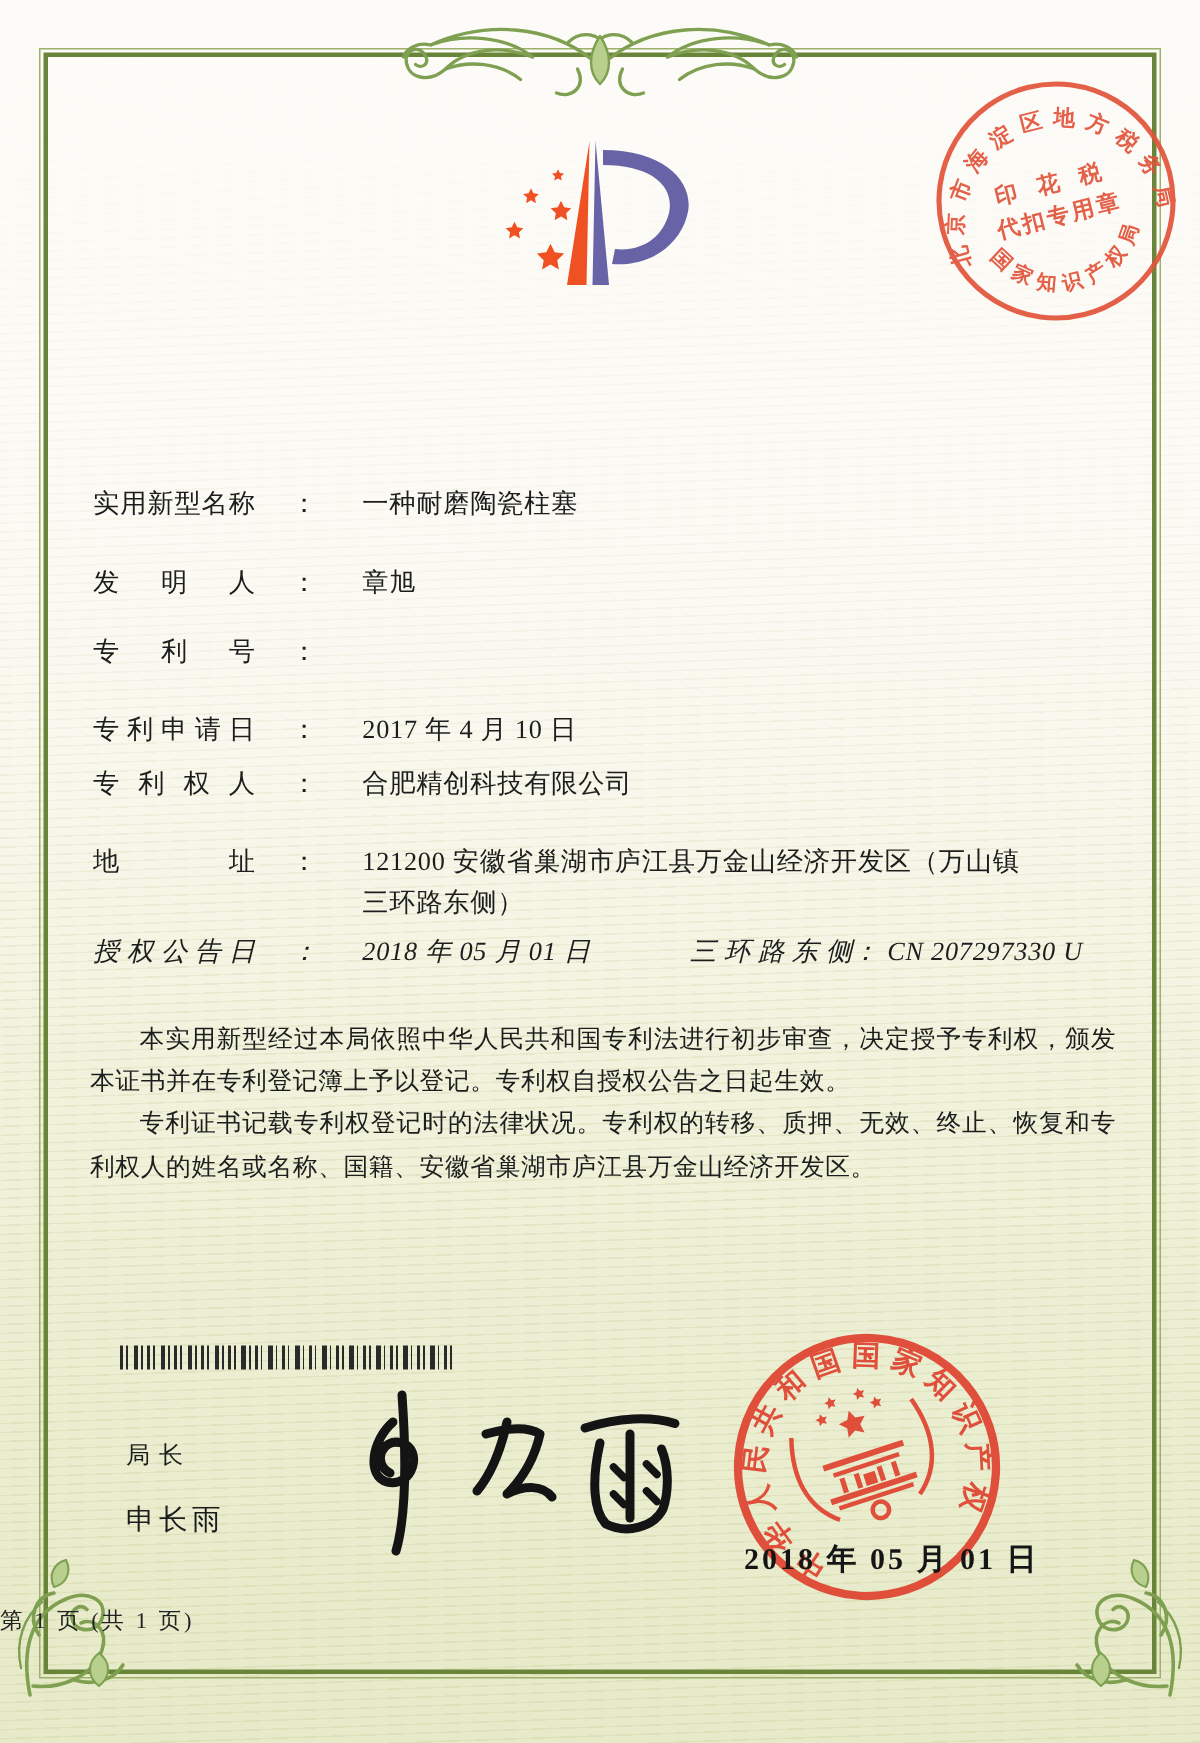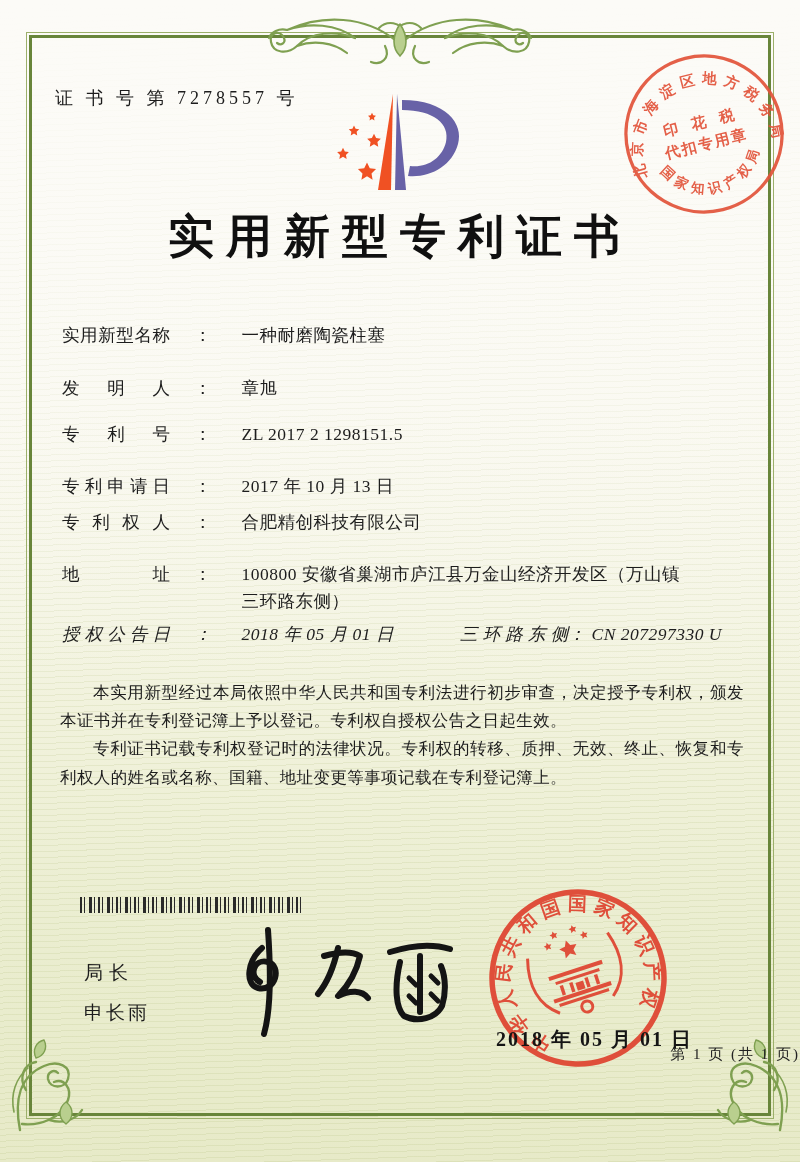--- a/index.html
+++ b/index.html
@@ -43,29 +43,29 @@
   .paras { position:absolute; left:60px; top:679px; width:684px; color:#1d1d1d; }
   .paras p { font-size:16.5px; line-height:28.2px; text-indent:2em; text-align:justify; letter-spacing:.4px; }
 
   .barcode { position:absolute; left:80px; top:897px; width:222px; height:16px;
     background:repeating-linear-gradient(90deg,
       #2a2a2a 0 2px, transparent 2px 4px,
       #2a2a2a 4px 5px, transparent 5px 9px,
       #2a2a2a 9px 12px, transparent 12px 14px,
       #2a2a2a 14px 15px, transparent 15px 18px); }
 
-  .sig-title { position:absolute; left:84px; top:960px; font-size:19px; letter-spacing:6px; color:#1c1c1c; }
+  .sig-title { position:absolute; left:84px; top:960px; font-size:16px; letter-spacing:6px; color:#1c1c1c; }
   .sig-name  { position:absolute; left:84px; top:1000px; font-size:19px; letter-spacing:3px; color:#1c1c1c; }
   .sig-script { position:absolute; left:218px; top:918px; }
 
   .seal { position:absolute; left:486px; top:886px; }
   .seal-date { position:absolute; left:496px; top:1026px; font-size:20px; font-weight:bold;
                letter-spacing:2px; color:#151515; z-index:5; }
 
-  .footer { position:absolute; left:0; top:1045px; width:100%; text-align:right;
+  .footer { position:absolute; left:0; top:1071px; width:100%; text-align:left;
             font-size:15px; color:#222; letter-spacing:2px; }
 </style>
 </head>
 <body>
 
 <div class="page">
   <div class="waves"></div>
   <div class="frame-outer"></div>
   <div class="frame-inner"></div>
 
@@ -107,21 +107,20 @@
       <path d="M14,106 C8,76 14,52 38,42 c14,-6 28,0 24,13 c-3,10 -18,10 -20,0 c-1,-7 6,-10 10,-6"></path>
       <path d="M16,100 C34,102 56,94 62,76 c4,-12 -4,-22 -14,-18"></path>
       <path d="M20,66 c-8,-12 -2,-26 10,-28"></path>
       <path d="M44,96 c12,4 26,0 32,-10"></path>
       <path d="M8,88 c-4,-18 2,-34 14,-44" stroke-width="1.6"></path>
       <path d="M60,100 C52,94 52,84 60,78 C68,84 68,94 60,100" fill="#b9cf8e" stroke-width="1.4"></path>
       <path d="M30,34 C26,26 30,18 38,16 C42,24 38,32 30,34" fill="#b9cf8e" stroke-width="1.4"></path>
     </g>
   </svg>
 
-  <div class="cert-no">证 书 号 第 7278557 号</div>
 
   <svg class="logo" width="150" height="118" viewBox="0 0 150 118">
     <defs>
       <path id="star5" d="M0,-10 L2.94,-4.05 L9.51,-3.09 L4.76,1.55 L5.88,8.09 L0,4.6 L-5.88,8.09 L-4.76,1.55 L-9.51,-3.09 L-2.94,-4.05 Z"></path>
     </defs>
     <g fill="#f05123">
       <use href="#star5" transform="translate(54,33) scale(0.42)"></use>
       <use href="#star5" transform="translate(36,47) scale(0.55)"></use>
       <use href="#star5" transform="translate(56,57) scale(0.72)"></use>
       <use href="#star5" transform="translate(25,70) scale(0.62)"></use>
@@ -145,69 +144,67 @@
         <textPath href="#taxArcTop" startOffset="4">北京市海淀区地方税务局</textPath>
       </text>
       <text x="86" y="79" text-anchor="middle" font-size="15" font-weight="bold" fill="#e2533a" letter-spacing="5">印 花 税</text>
       <text x="86" y="101" text-anchor="middle" font-size="15" font-weight="bold" fill="#e2533a" letter-spacing="2">代扣专用章</text>
       <text font-size="13.5" font-weight="bold" fill="#e2533a" letter-spacing="5">
         <textPath href="#taxArcBottom" startOffset="50%" text-anchor="middle">国家知识产权局</textPath>
       </text>
     </g>
   </svg>
 
-  <div class="title">实用新型专利证书</div>
 
   <div class="fields">
     <div class="frow" style="margin-bottom:26px">
       <span class="f-label">实用新型名称</span>
         <span class="f-colon">：</span>
       <span class="f-value">一种耐磨陶瓷柱塞</span>
     </div>
     <div class="frow" style="">
       <span class="f-label">发明人</span>
         <span class="f-colon">：</span>
       <span class="f-value">章旭</span>
     </div>
     <div class="frow" style="margin-bottom:25px">
       <span class="f-label">专利号</span>
         <span class="f-colon">：</span>
-      <span class="f-value">ZL 2017 2 1298151.5</span>
     </div>
     <div class="frow" style="margin-bottom:9px">
       <span class="f-label">专利申请日</span>
         <span class="f-colon">：</span>
-      <span class="f-value">2017 年 10 月 13 日</span>
+      <span class="f-value">2017 年 4 月 10 日</span>
     </div>
     <div class="frow" style="margin-bottom:25px">
       <span class="f-label">专利权人</span>
         <span class="f-colon">：</span>
       <span class="f-value">合肥精创科技有限公司</span>
     </div>
     <div class="frow" style="margin-bottom:6px">
       <span class="f-label">地址</span>
         <span class="f-colon">：</span>
-      <span class="f-value">100800 安徽省巢湖市庐江县万金山经济开发区（万山镇
+      <span class="f-value">121200 安徽省巢湖市庐江县万金山经济开发区（万山镇
 三环路东侧）</span>
     </div>
     <div class="frow grant-row">
       <span class="f-label">授权公告日</span>
         <span class="f-colon">：</span>
       <span class="f-value">2018 年 05 月 01 日</span>
       <span class="grant-right">
         <span class="f-label">三环路东侧</span>
           <span class="f-colon">：</span>
         <span class="f-value">CN 207297330 U</span>
       </span>
     </div>
   </div>
 
   <div class="paras">
     <p>本实用新型经过本局依照中华人民共和国专利法进行初步审查，决定授予专利权，颁发本证书并在专利登记簿上予以登记。专利权自授权公告之日起生效。</p>
-    <p>专利证书记载专利权登记时的法律状况。专利权的转移、质押、无效、终止、恢复和专利权人的姓名或名称、国籍、地址变更等事项记载在专利登记簿上。</p>
+    <p>专利证书记载专利权登记时的法律状况。专利权的转移、质押、无效、终止、恢复和专利权人的姓名或名称、国籍、安徽省巢湖市庐江县万金山经济开发区。</p>
   </div>
 
   <div class="barcode"></div>
 
   <div class="sig-title">局长</div>
   <div class="sig-name">申长雨</div>
 
   <svg class="sig-script" width="260" height="125" viewBox="0 0 260 125">
     <g stroke="#141414" stroke-width="6" fill="none" stroke-linecap="round" stroke-linejoin="round">
       <path d="M44,30 C30,42 26,66 40,70 C58,74 64,48 50,44 C36,40 30,58 42,64"></path>

